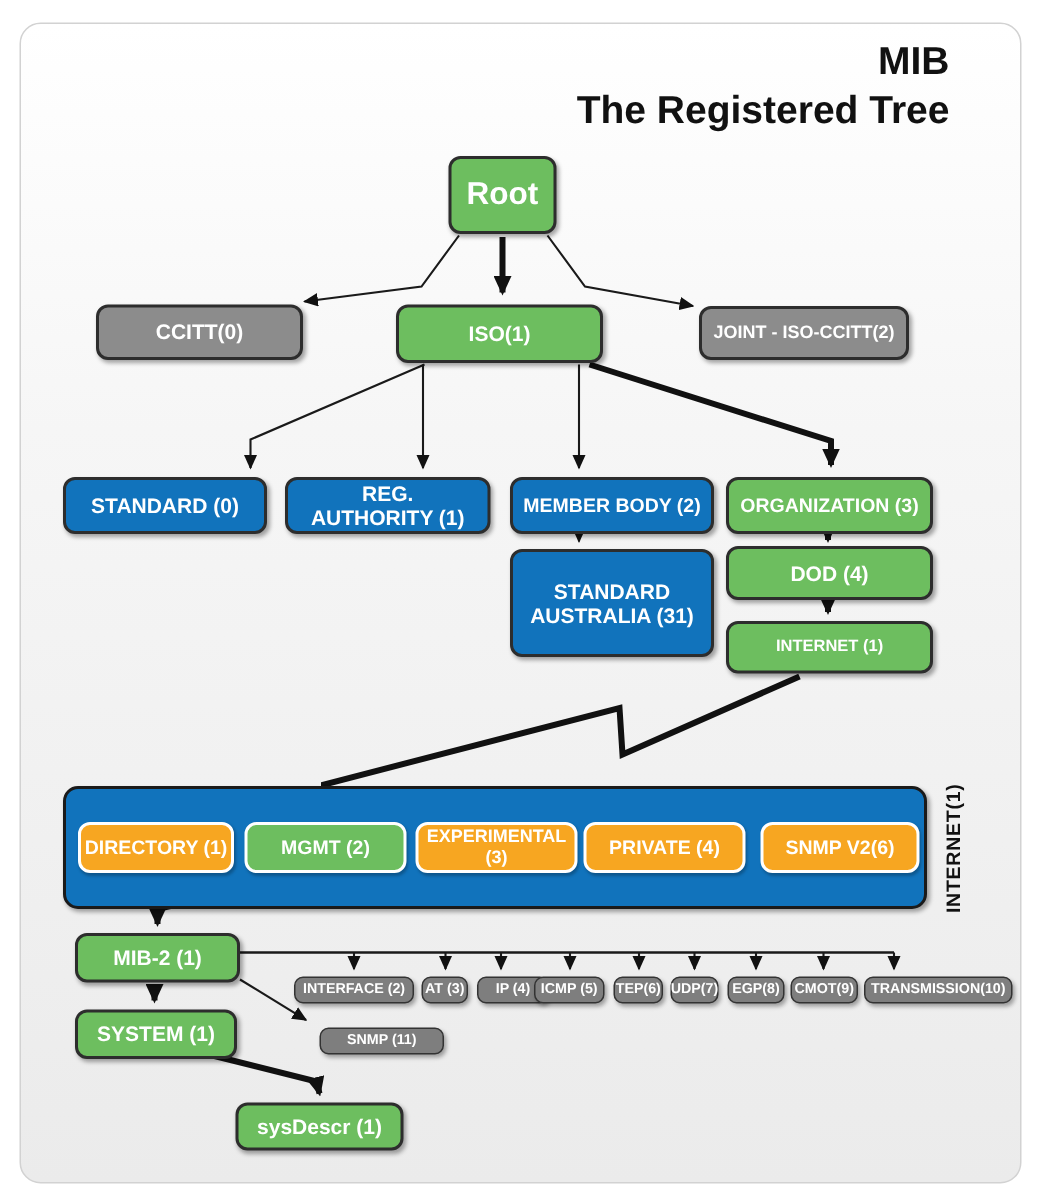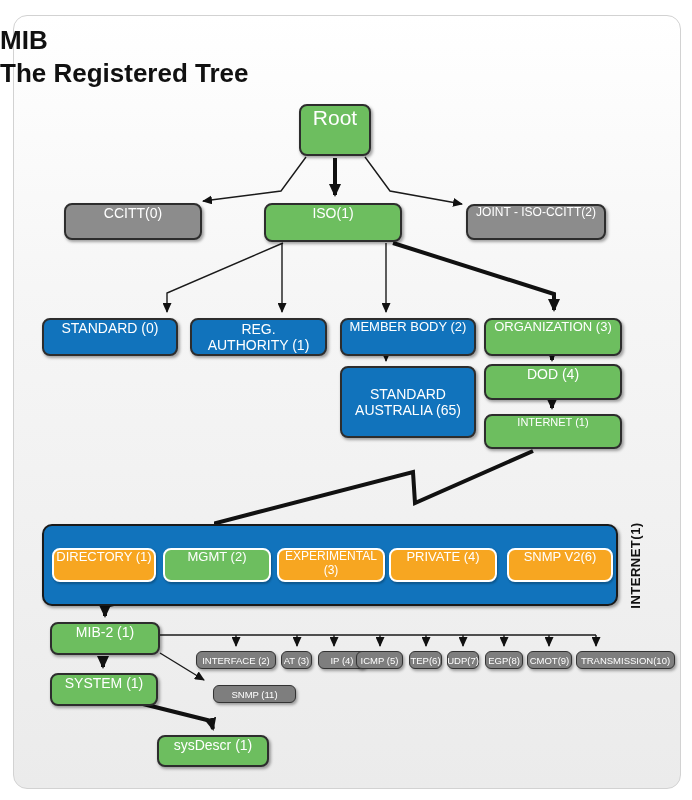--- a/index.html
+++ b/index.html
@@ -1,23 +1,23 @@
 <!DOCTYPE html>
 <html><head>
 <meta charset="utf-8">
 <style>
   html,body{margin:0;padding:0;background:#ffffff;font-family:"Liberation Sans",sans-serif;}
   .stage{position:relative;width:692px;height:800px;overflow:hidden;background:#ffffff;}
   .card{position:absolute;left:13px;top:15px;width:666px;height:772px;border:1px solid #d2d2d2;
         border-radius:14px;background:linear-gradient(180deg,#ffffff 0%,#f6f6f6 35%,#ebebeb 100%);}
-  .title{position:absolute;left:0;top:24px;width:633px;text-align:left;color:#111;
+  .title{position:absolute;left:0;top:24px;width:633px;text-align:right;color:#111;
          font-weight:bold;font-size:26px;line-height:1.25;z-index:3;}
   svg.edges{position:absolute;left:0;top:0;z-index:1;}
-  .node{position:absolute;z-index:2;display:flex;justify-content:center;
-        text-align:center;color:#fff;font-weight:normal;font-size:14px;line-height:1.15;
+  .node{position:absolute;z-index:2;display:flex;align-items:center;justify-content:center;
+        text-align:center;color:#fff;font-weight:bold;font-size:14px;line-height:1.15;
         border:2px solid #2d2d2d;border-radius:8px;box-sizing:border-box;
         box-shadow:1.5px 2px 3px rgba(0,0,0,0.35);}
   .green{background:#6dbe5f;}
   .blue{background:#1173bc;}
   .gray{background:#8c8c8c;}
   .sm{background:#7e7e7e;border:1.5px solid #333;border-radius:6px;font-size:9.5px;
       white-space:nowrap;padding:4px 1px;}
   .inner{border:2px solid #ffffff;box-shadow:1px 1.5px 2px rgba(0,0,0,0.25);}
   .orange{background:#f7a621;}
   #n-root{left:299px;top:104px;width:72px;height:52px;font-size:21px;}
@@ -128,21 +128,21 @@
   </div>
   <div class="node blue" id="n-member">
       <span>MEMBER BODY (2)</span>
     </div>
   <div class="node green" id="n-org">
       <span>ORGANIZATION (3)</span>
     </div>
 
   <div class="node blue" id="n-sa">
     <span>STANDARD</span>
-    <span>AUSTRALIA (65)</span>
+    <span>AUSTRALIA (31)</span>
   </div>
   <div class="node green" id="n-dod">
       <span>DOD (4)</span>
     </div>
   <div class="node green" id="n-internet">
       <span>INTERNET (1)</span>
     </div>
 
   <div class="node blue" id="n-container"></div>
   <div class="node orange inner" id="n-directory">

